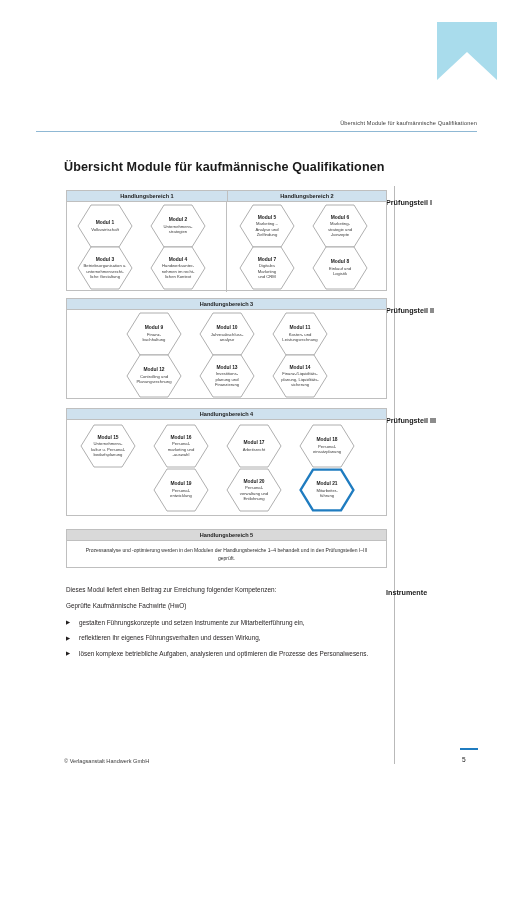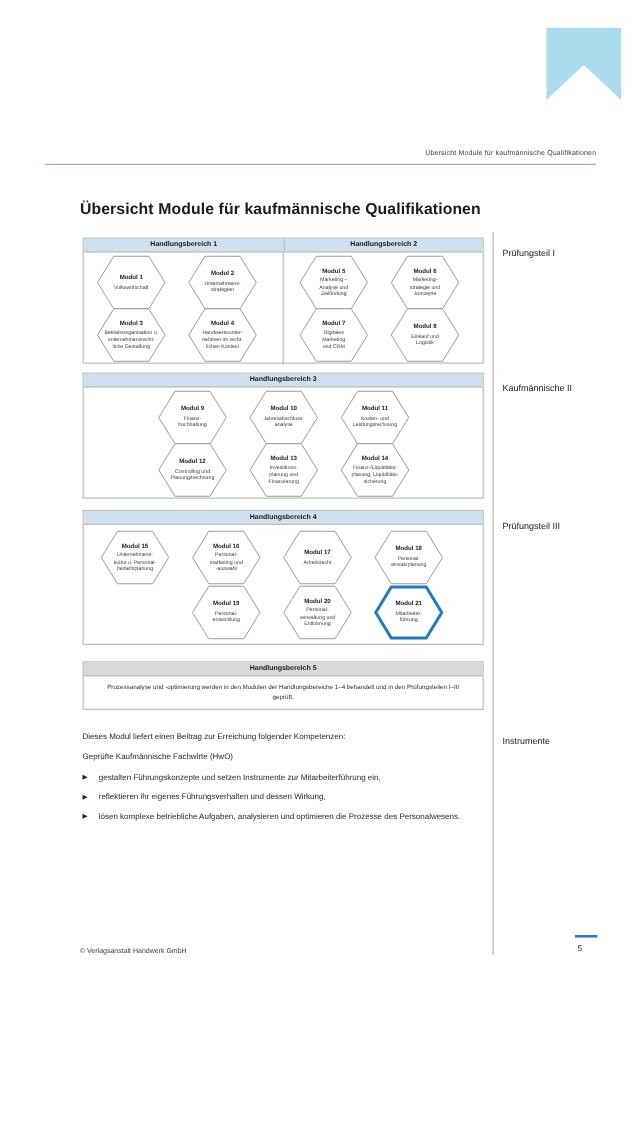--- a/index.html
+++ b/index.html
@@ -30,21 +30,21 @@
   .title{
     position:absolute;left:64px;top:160px;
     font-size:12.6px;font-weight:bold;color:#1a1a1a;letter-spacing:.1px;
   }
 
   
   .vdiv{position:absolute;left:394px;top:186px;width:1px;height:578px;background:#b9b9b9;}
 
   
   .rlabel{
-    position:absolute;left:402px;font-size:7.2px;font-weight:normal;color:#1a1a1a;
+    position:absolute;left:386px;font-size:7.2px;font-weight:bold;color:#1a1a1a;
     white-space:nowrap;
   }
 
   
   .group{
     position:absolute;left:66px;width:321px;
     border:1px solid #bfbfbf;background:#ffffff;box-sizing:border-box;
   }
   .band{
     height:10px;line-height:10px;text-align:center;
@@ -103,21 +103,21 @@
   </div>
 
   <div class="runhead">Übersicht Module für kaufmännische Qualifikationen</div>
   <div class="headrule"></div>
 
   <div class="title">Übersicht Module für kaufmännische Qualifikationen</div>
 
   <div class="vdiv"></div>
 
   <div class="rlabel" style="top:198px">Prüfungsteil I</div>
-  <div class="rlabel" style="top:306px">Kaufmännische II</div>
+  <div class="rlabel" style="top:306px">Prüfungsteil II</div>
   <div class="rlabel" style="top:416px">Prüfungsteil III</div>
   <div class="rlabel" style="top:588px">Instrumente</div>
 
   <div class="group" style="top:190px;height:101px">
     <div style="display:flex">
       <div class="band" style="flex:0 0 160px;border-right:1px solid #bfbfbf">Handlungsbereich 1</div>
       <div class="band" style="flex:1">Handlungsbereich 2</div>
     </div>
     <div class="groupbody" style="height:90px">
       <div class="splitline" style="left:159px"></div>

